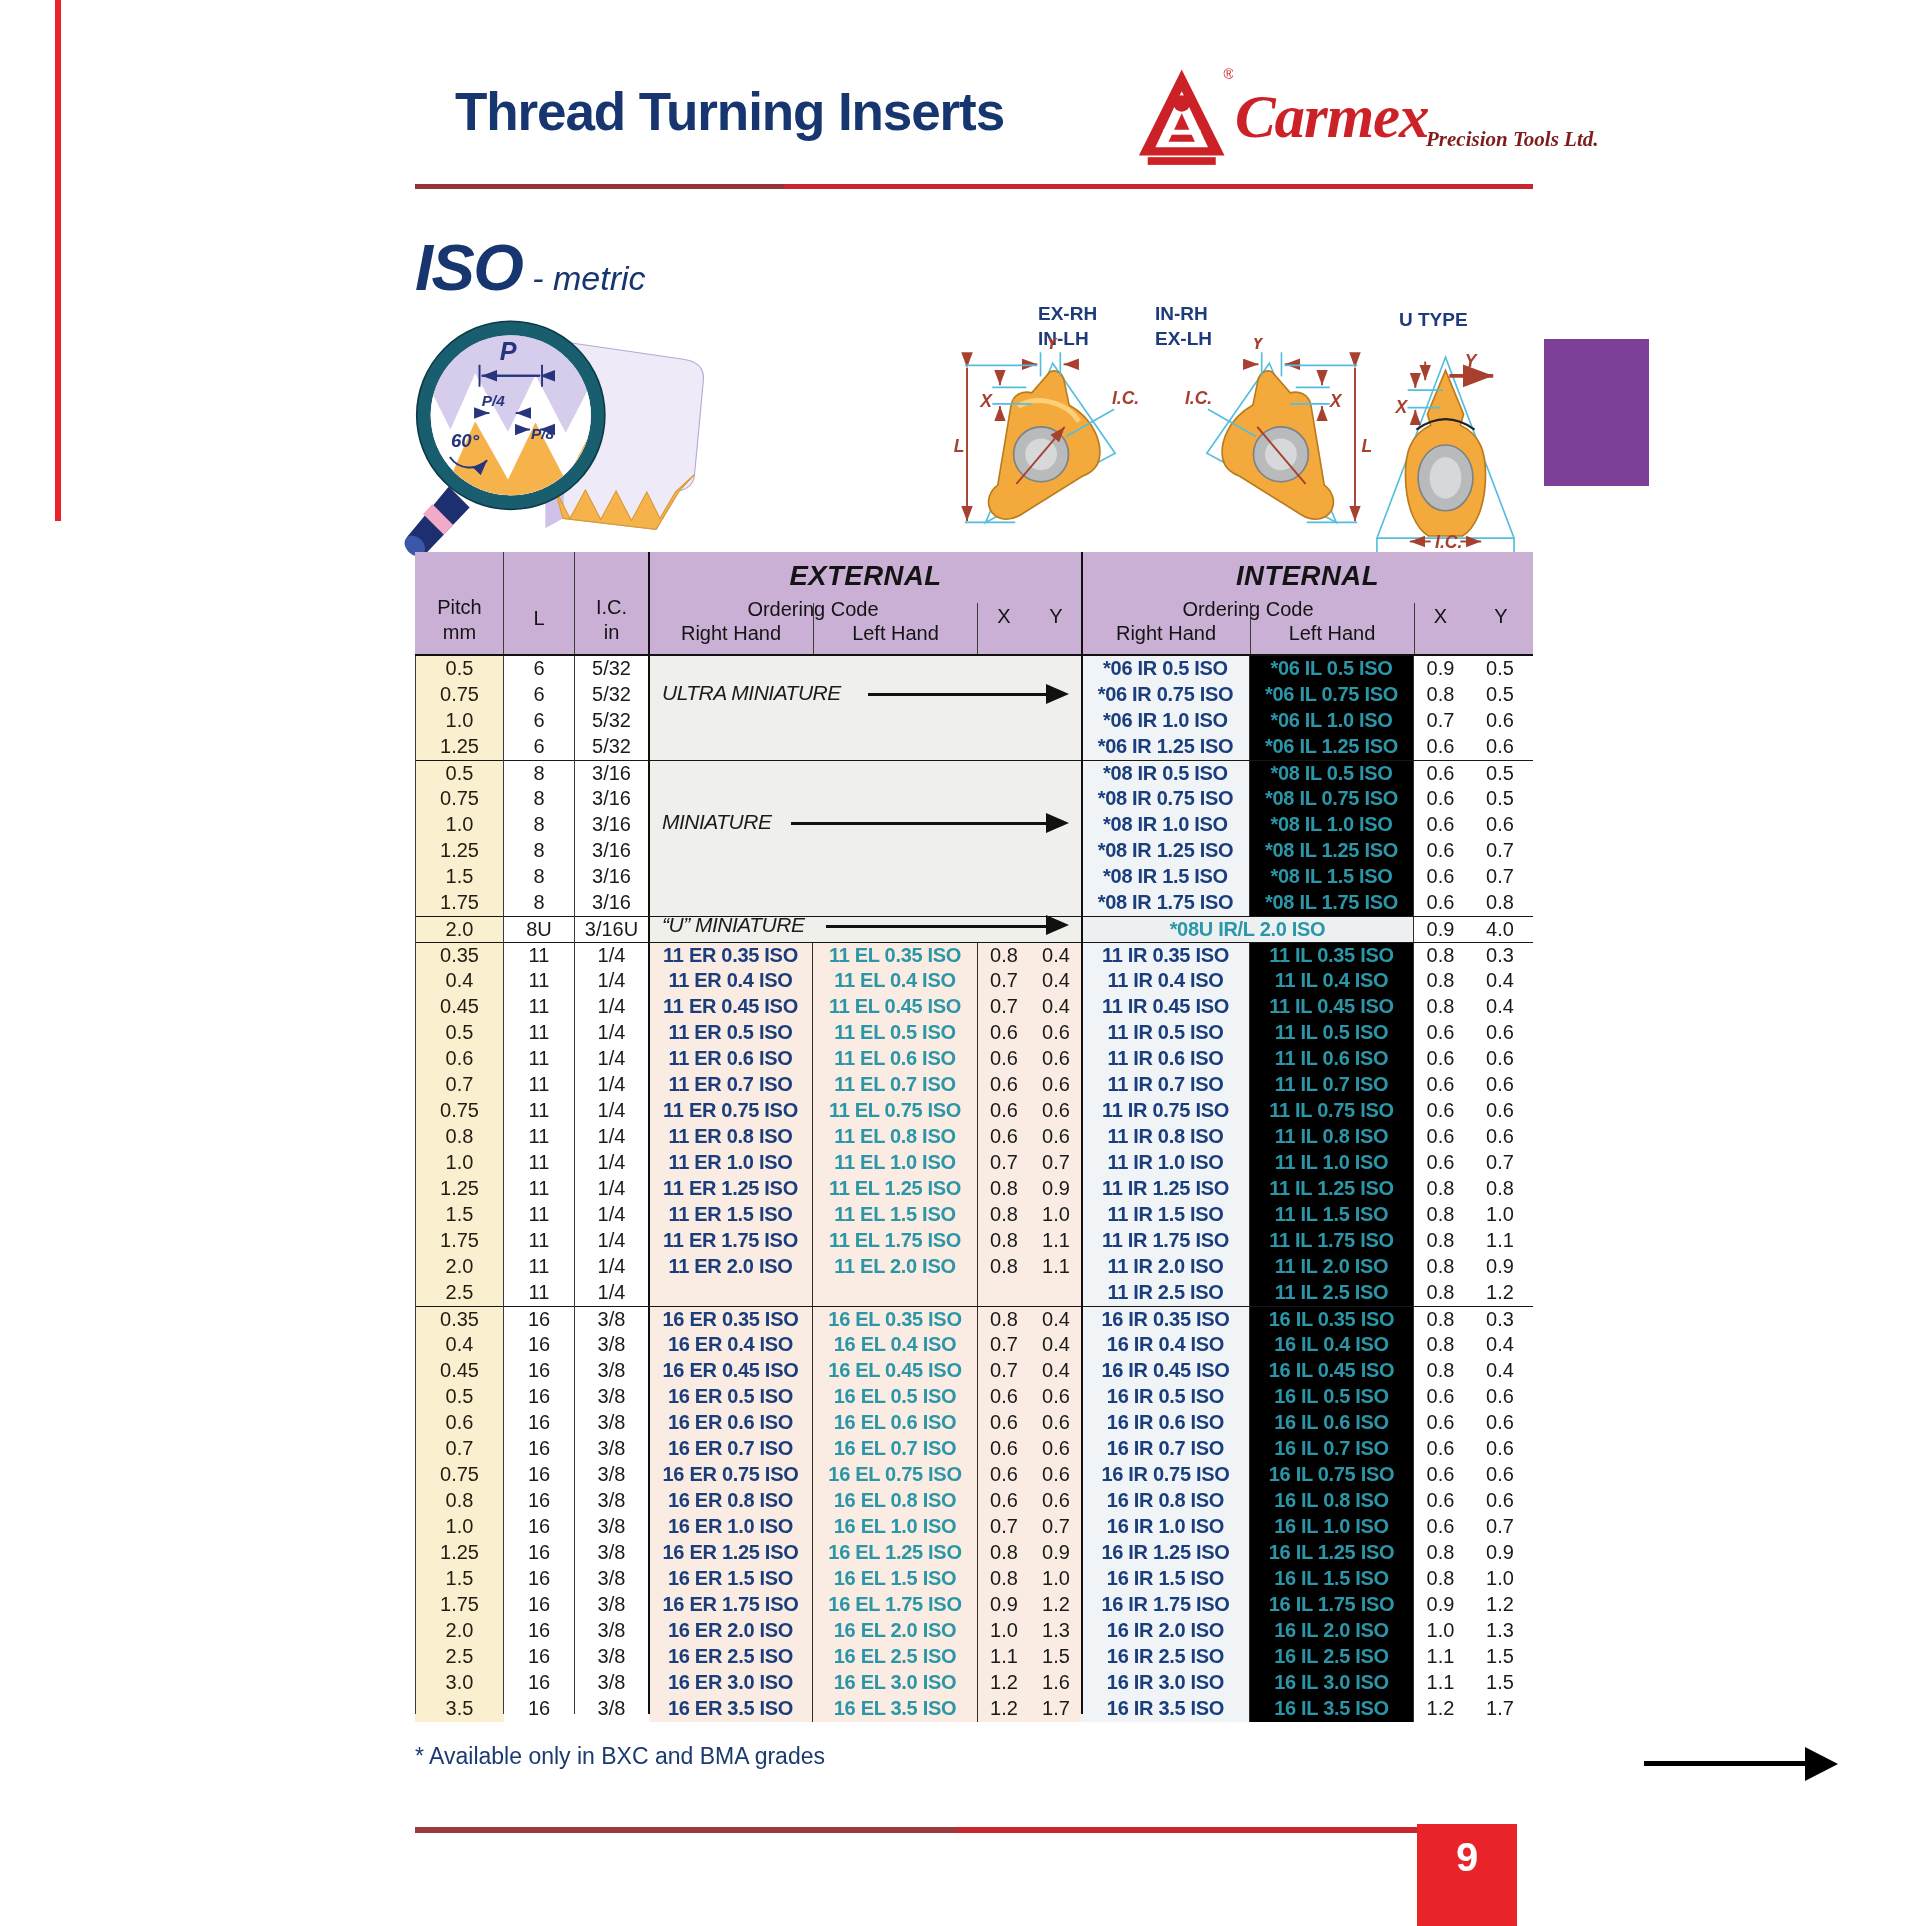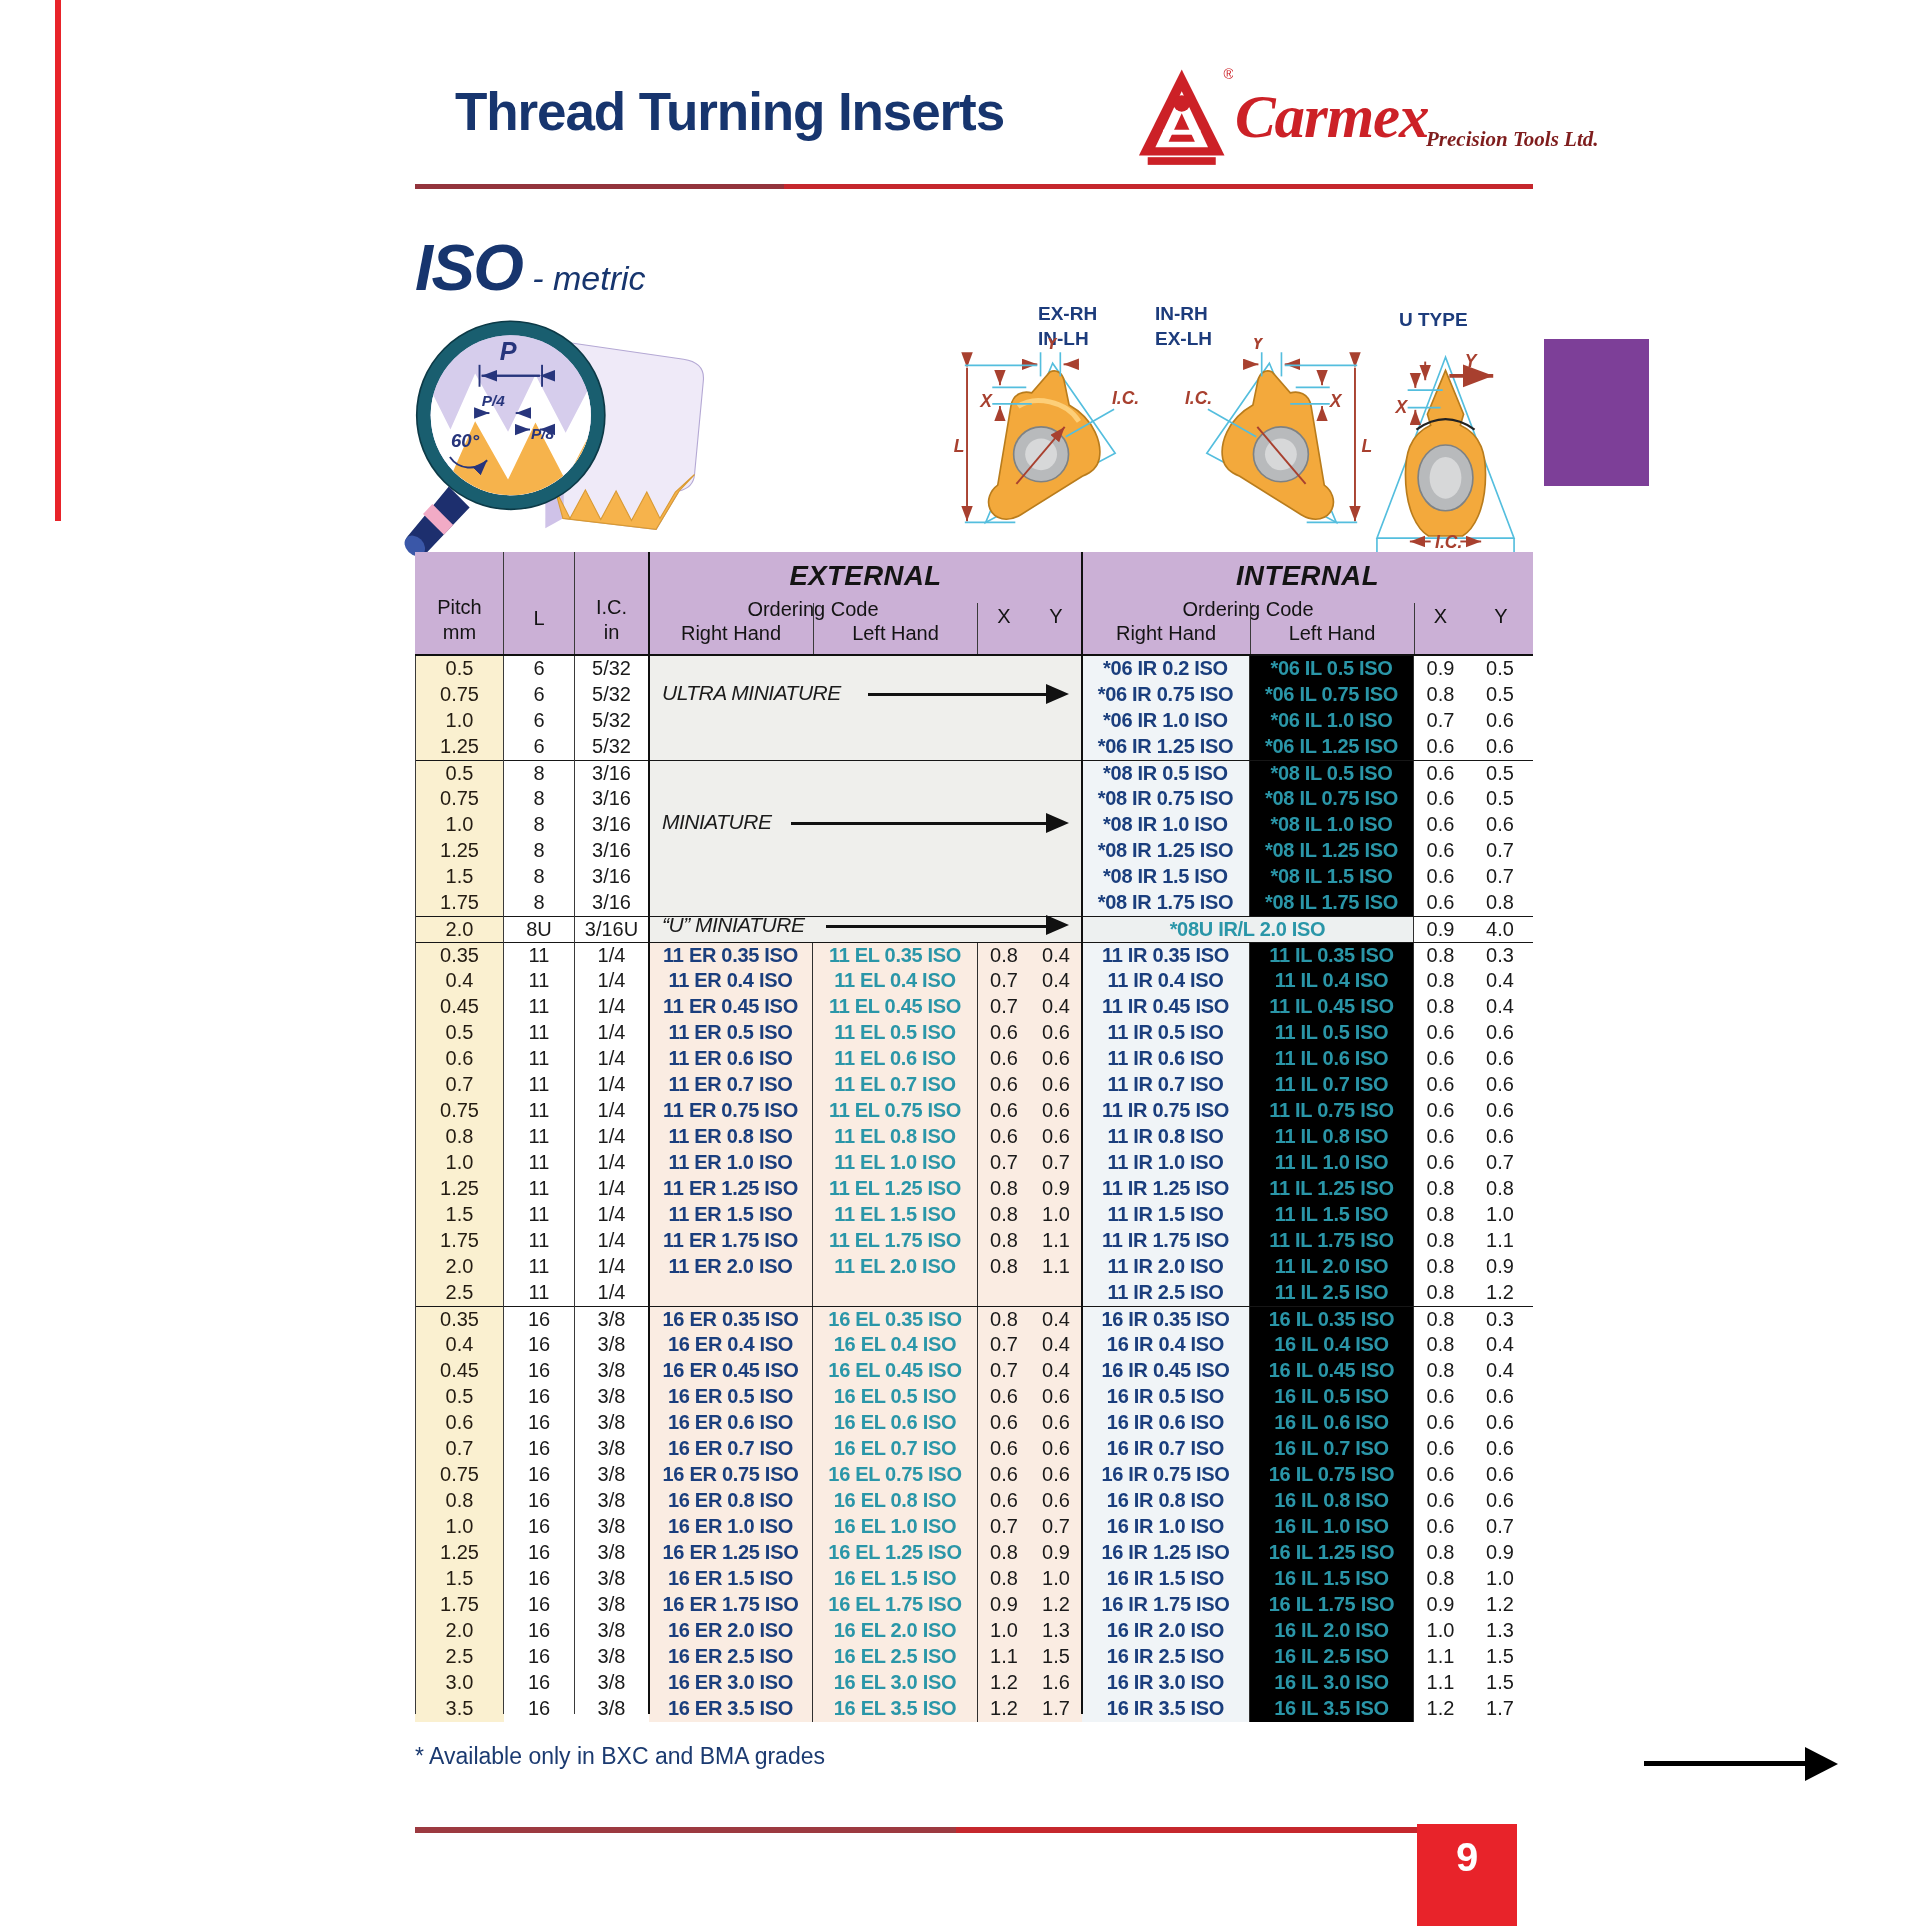--- a/index.html
+++ b/index.html
@@ -269,21 +269,21 @@
       <div class="hx" style="left:835px;top:70px;width:164px;">Left Hand</div>
       <div class="hx" style="left:999px;top:53px;width:53px;">X</div>
       <div class="hx" style="left:1053px;top:53px;width:66px;">Y</div>
     </div>
     <div id="tbody">
         <div class="trow">
           <div class="w-pitch">0.5</div>
           <div class="w-l">6</div>
           <div class="w-ic">5/32</div>
           <div class="w-extmerged"></div>
-          <div class="w-intrh code-rh br">*06 IR 0.2 ISO</div>
+          <div class="w-intrh code-rh br">*06 IR 0.5 ISO</div>
           <div class="w-intlh code-lh br">*06 IL 0.5 ISO</div>
           <div class="w-intx">0.9</div>
           <div class="w-inty">0.5</div>
         </div>
         <div class="trow">
           <div class="w-pitch">0.75</div>
           <div class="w-l">6</div>
           <div class="w-ic">5/32</div>
           <div class="w-extmerged"></div>
           <div class="w-intrh code-rh br">*06 IR 0.75 ISO</div>

